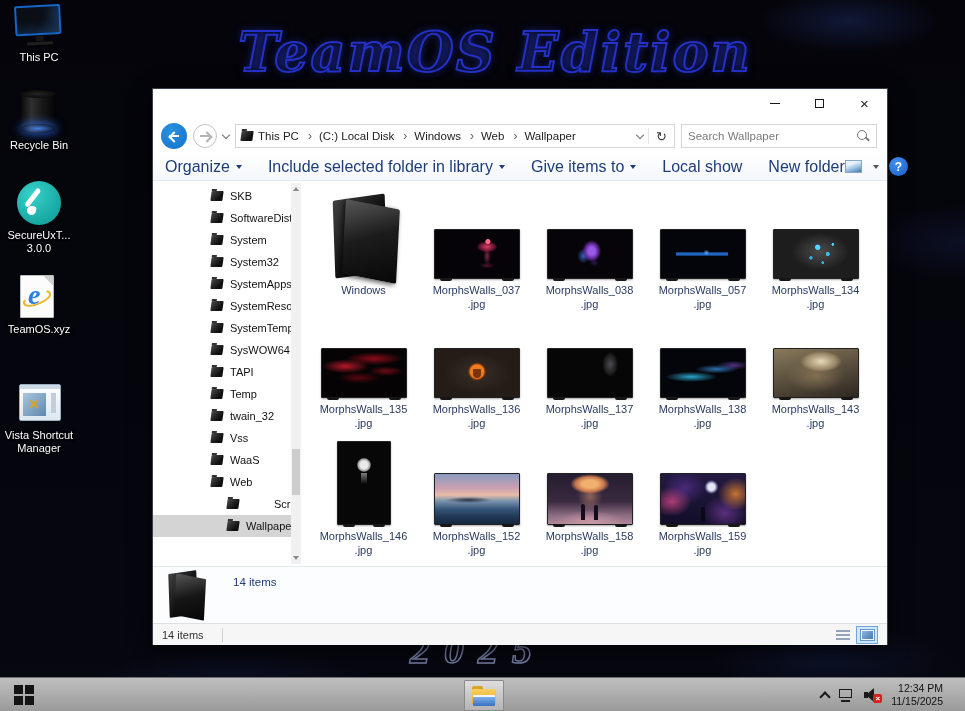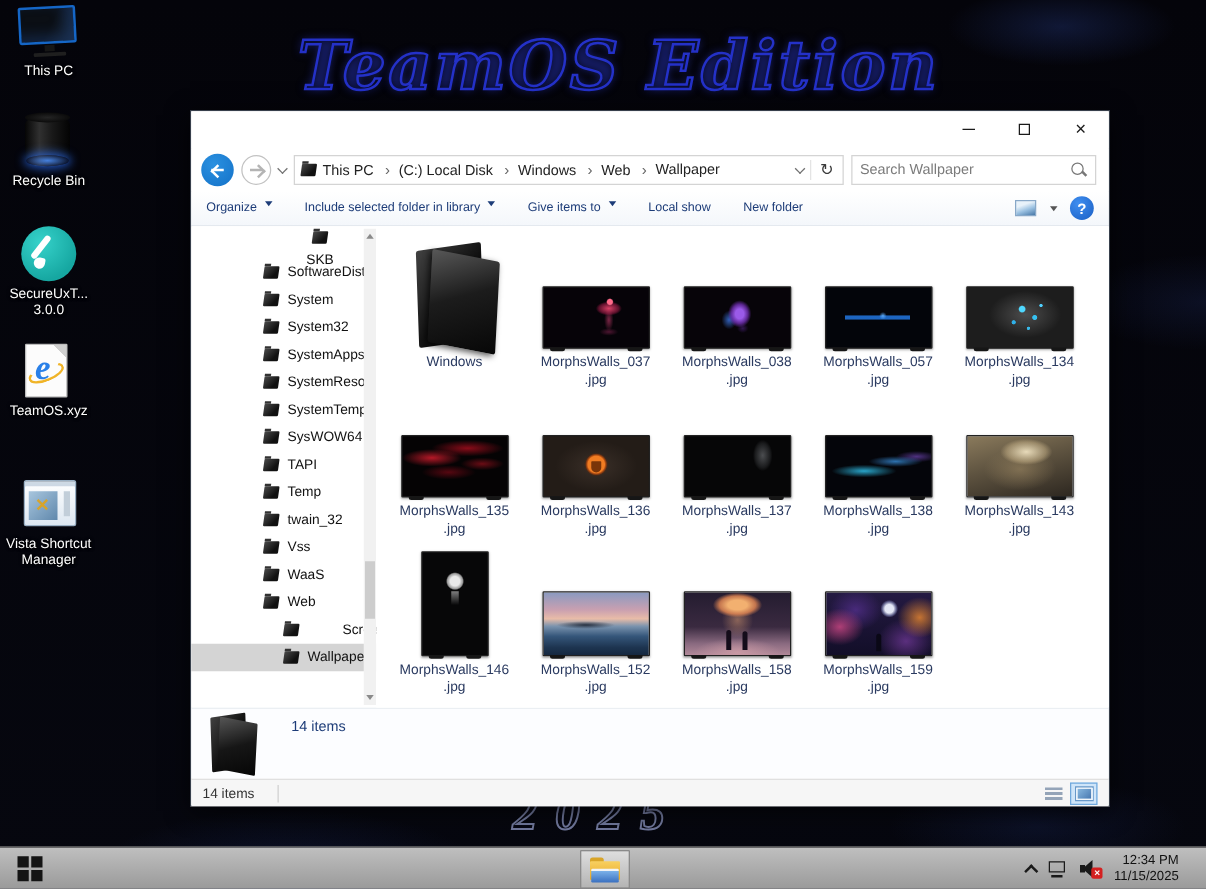--- a/index.html
+++ b/index.html
@@ -114,21 +114,21 @@
   .search-box input{border:none;outline:none;flex:1;font-size:11.5px;font-family:"Liberation Sans",sans-serif;color:#222;min-width:0;}
   .search-box input::placeholder{color:#7b7b7b;}
   .mag{position:relative;width:14px;height:14px;flex:none;cursor:pointer;}
   .mag::before{content:'';position:absolute;left:1px;top:1px;width:8px;height:8px;border:1.5px solid #777;border-radius:50%;}
   .mag::after{content:'';position:absolute;left:9px;top:9px;width:5px;height:1.5px;background:#777;transform:rotate(45deg);}
 
   
   .cmdbar{height:28px;display:flex;align-items:center;padding:0 12px;gap:0;
     background:linear-gradient(#ffffff,#f4f7fb);border-bottom:1px solid #e4e9ef;}
   #cmd-items{display:flex;align-items:center;gap:26px;}
-  .cmd-item{display:flex;align-items:flex-start;font-size:10px;color:#1d3c78;cursor:pointer;white-space:nowrap;}
+  .cmd-item{display:flex;align-items:center;font-size:16px;color:#1d3c78;cursor:pointer;white-space:nowrap;}
   .dd{width:0;height:0;border-left:3.5px solid transparent;border-right:3.5px solid transparent;border-top:4px solid #1d3c78;margin-left:6px;display:inline-block;}
   .cmd-right{margin-left:auto;display:flex;align-items:center;gap:10px;}
   .views-btn{display:flex;align-items:center;gap:5px;cursor:pointer;}
   .views-ico{width:17px;height:13px;border:1px solid #88a8c8;background:linear-gradient(160deg,#e8f2fa 30%,#9cc2e2 60%,#4878a8);display:block;}
   .dd.gray{border-top-color:#555;}
   .help-btn{width:19px;height:19px;border-radius:50%;background:radial-gradient(circle at 35% 30%,#3f8ef0,#1a5fc4);
     color:#fff;font-size:12px;font-weight:bold;display:flex;align-items:center;justify-content:center;cursor:pointer;}
 
   
   .wbody{height:385px;display:flex;background:#fff;position:relative;}
@@ -396,21 +396,21 @@
           <span class="views-ico"></span>
           <span class="dd gray"></span>
         </div>
         <div class="help-btn">?</div>
       </div>
     </div>
 
     <div class="wbody">
       <div class="sidebar">
         <div id="tree">
-            <div class="tree-item" style="padding-left: 58px; flex-direction: column;">
+            <div class="tree-item" style="padding-left: 58px;">
               <span class="mini-folder"></span>
               <span class="tree-label">SKB</span>
             </div>
             <div class="tree-item" style="padding-left: 58px;">
               <span class="mini-folder"></span>
               <span class="tree-label">SoftwareDist</span>
             </div>
             <div class="tree-item" style="padding-left: 58px;">
               <span class="mini-folder"></span>
               <span class="tree-label">System</span>

